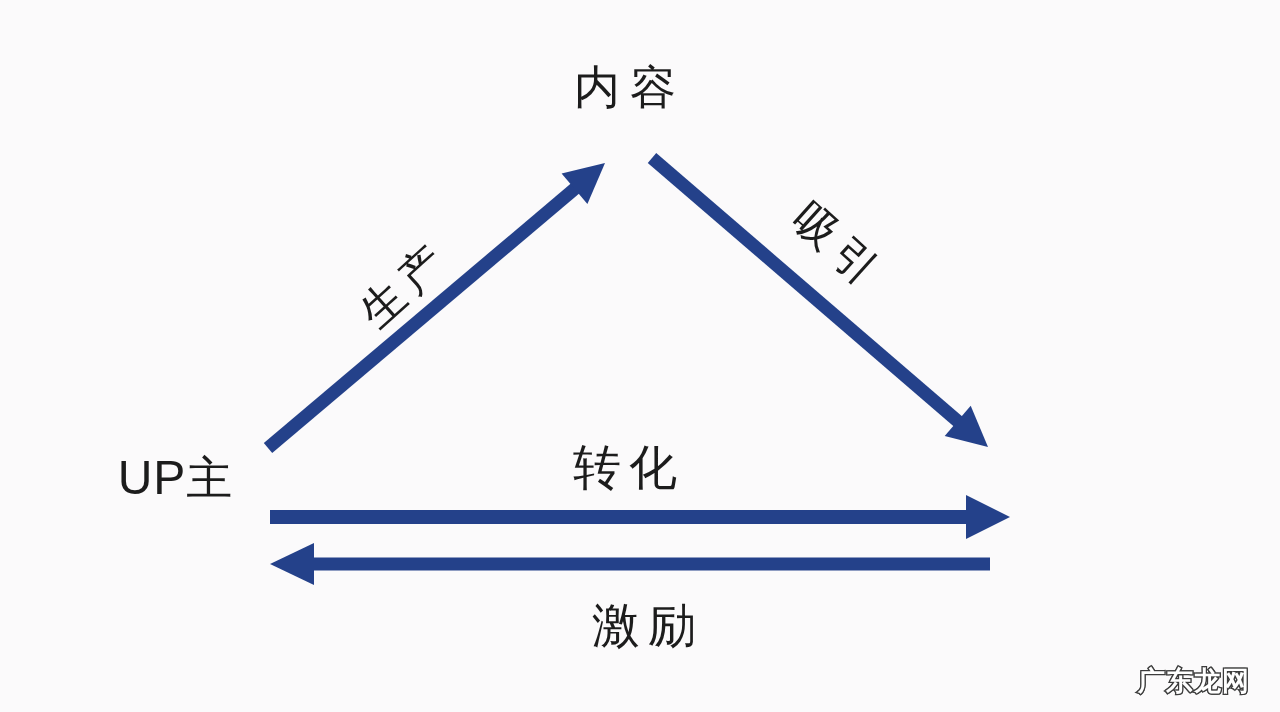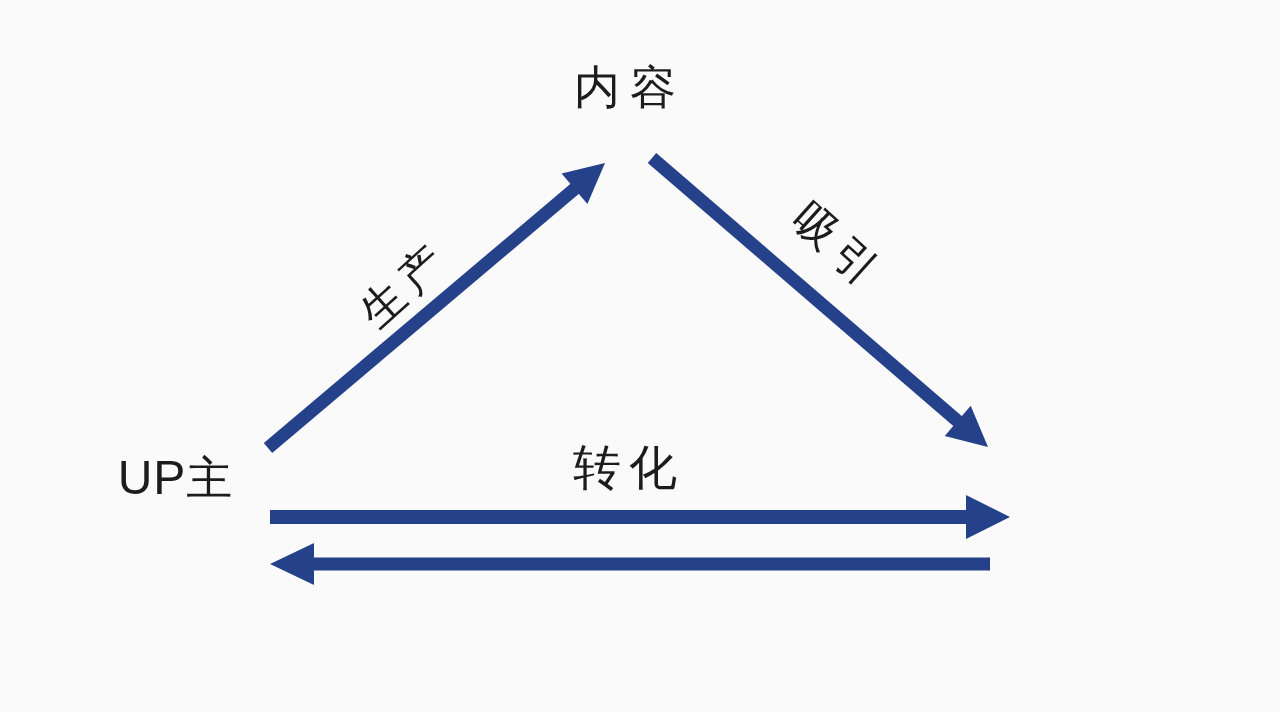--- a/index.html
+++ b/index.html
@@ -102,15 +102,17 @@
     <span class="latin">UP</span><span>主</span>
   </div>
 
 
   <div class="label edge-label rotated-left" style="left:406px; top:285px;">生产</div>
 
   <div class="label edge-label rotated-right" style="left:838px; top:247px;">吸引</div>
 
   <div class="label edge-label" style="left:629px; top:468px;text-align:center;">转化</div>
 
+  <div class="label edge-label" style="left:648px; top:626px;">激励</div>
 
+  <div class="watermark">广东龙网</div>
 
 </div>
 
 </body></html>

